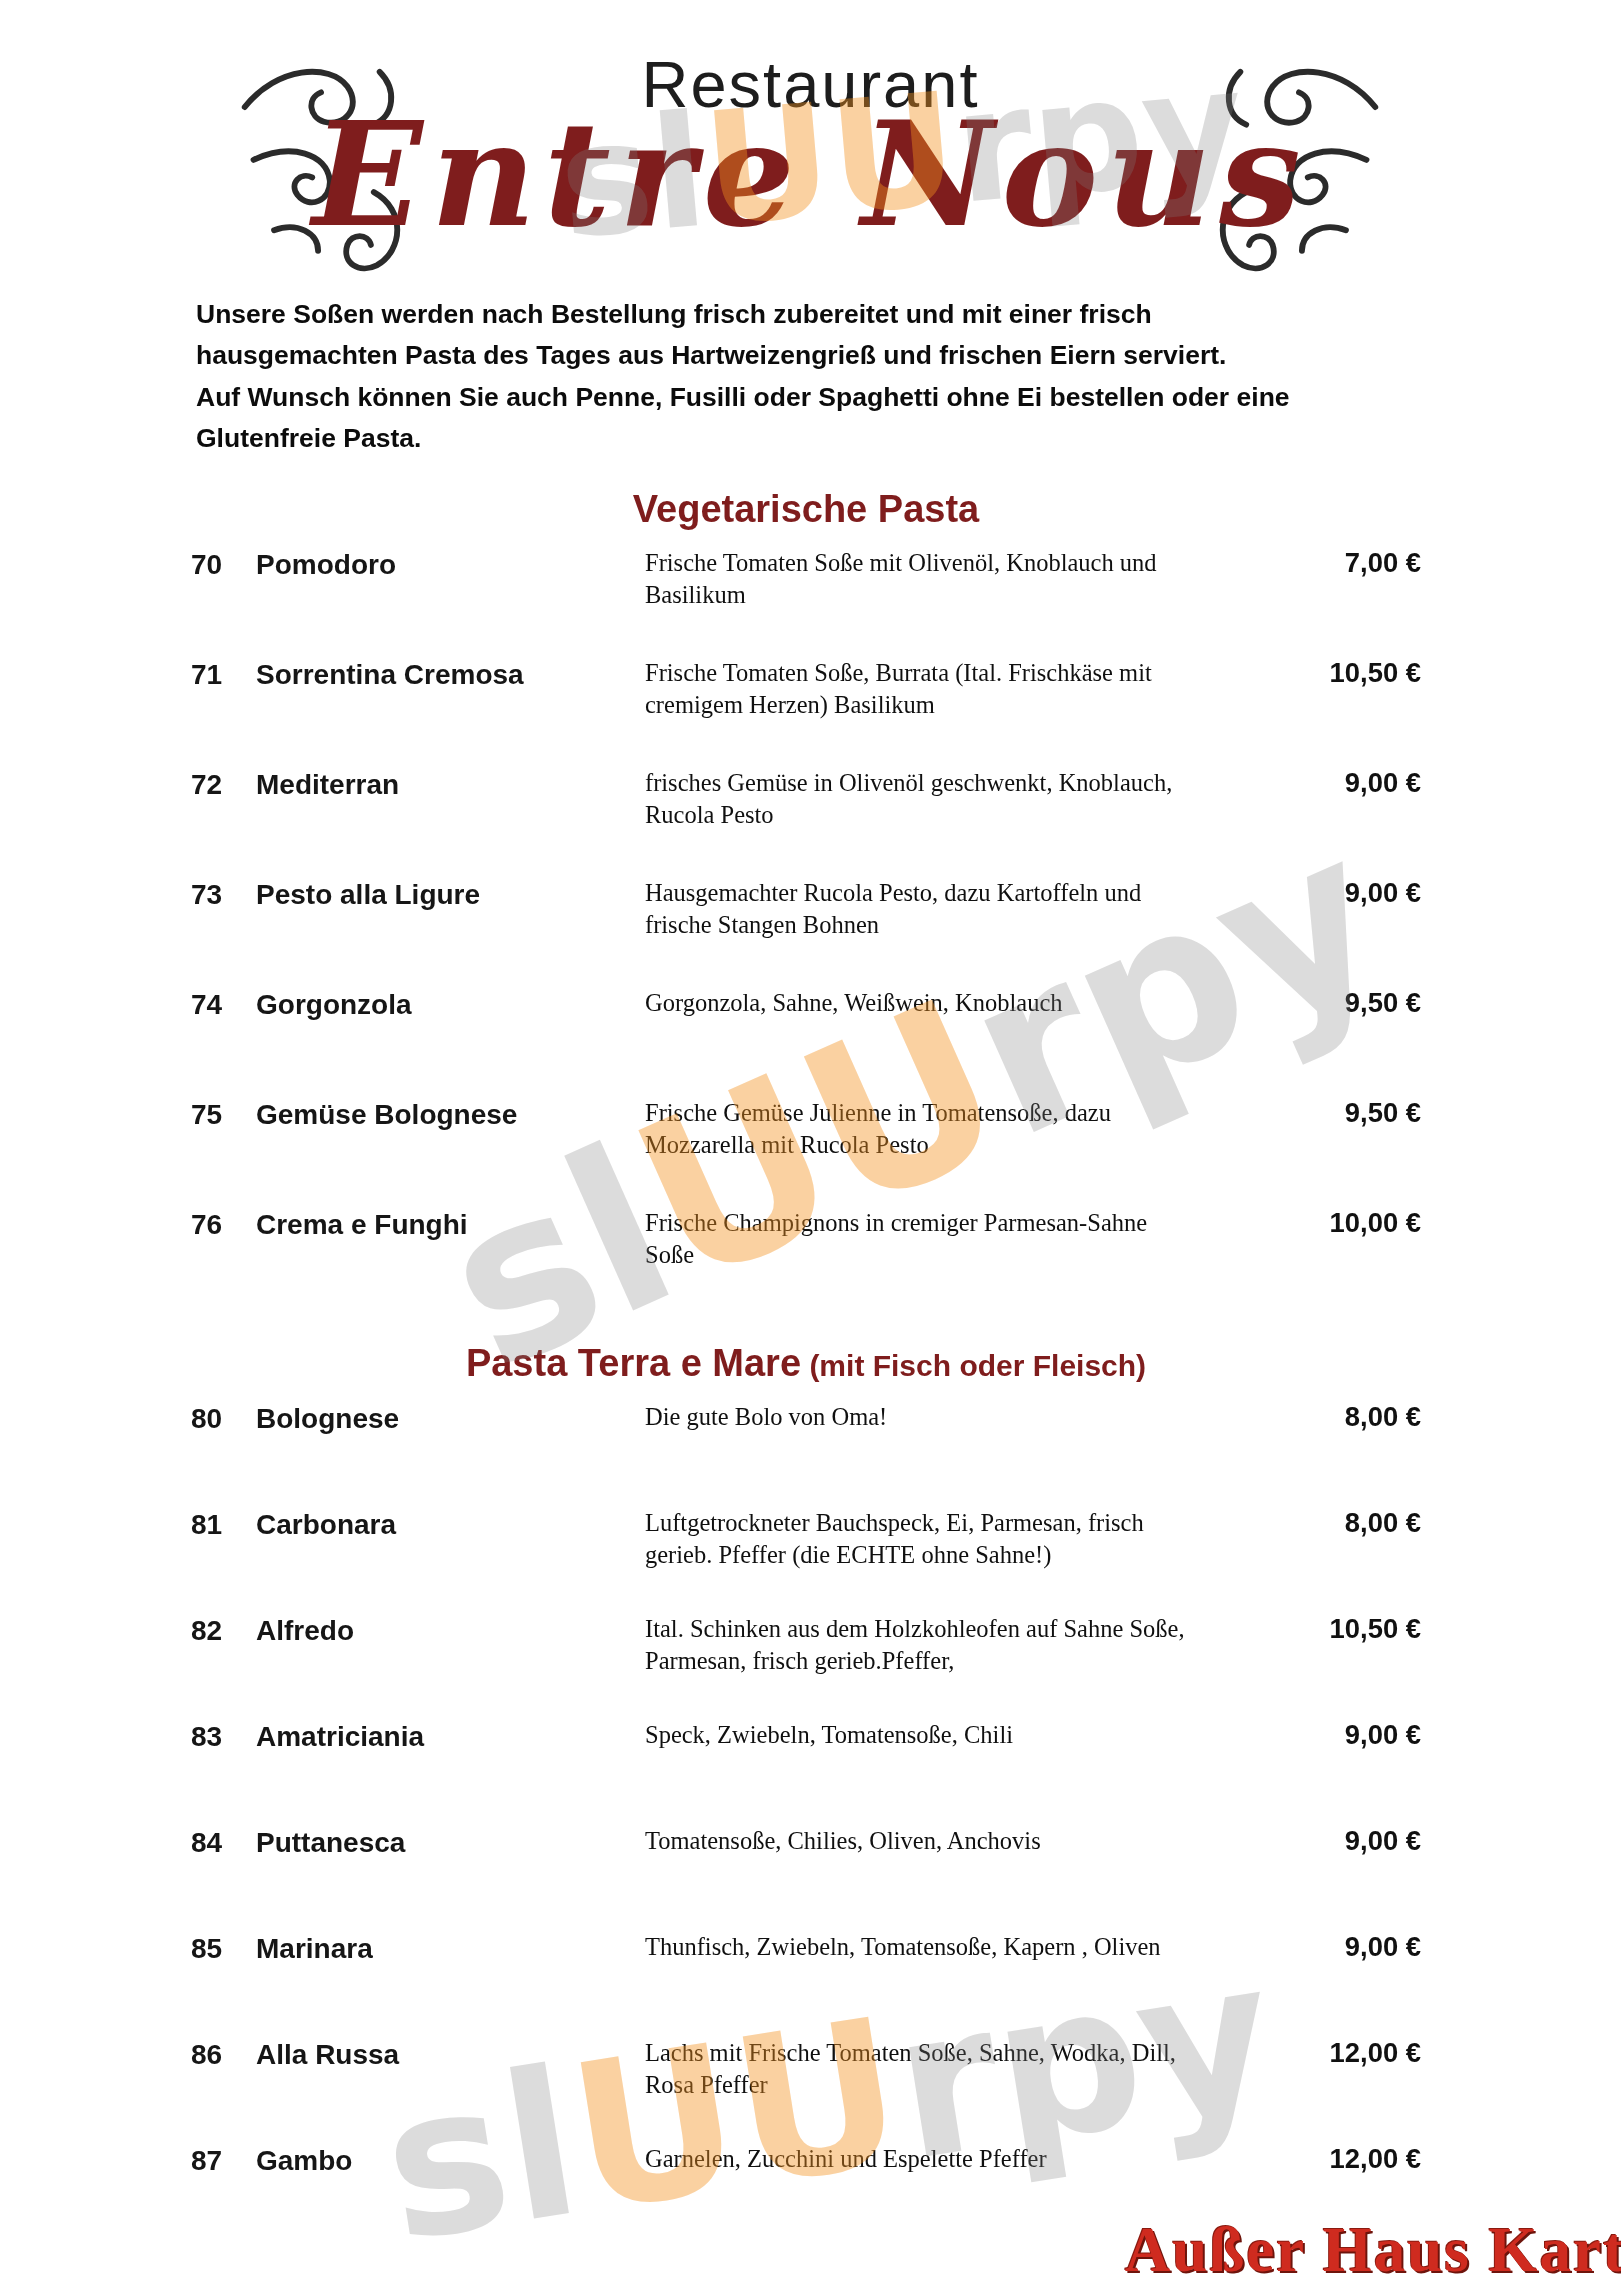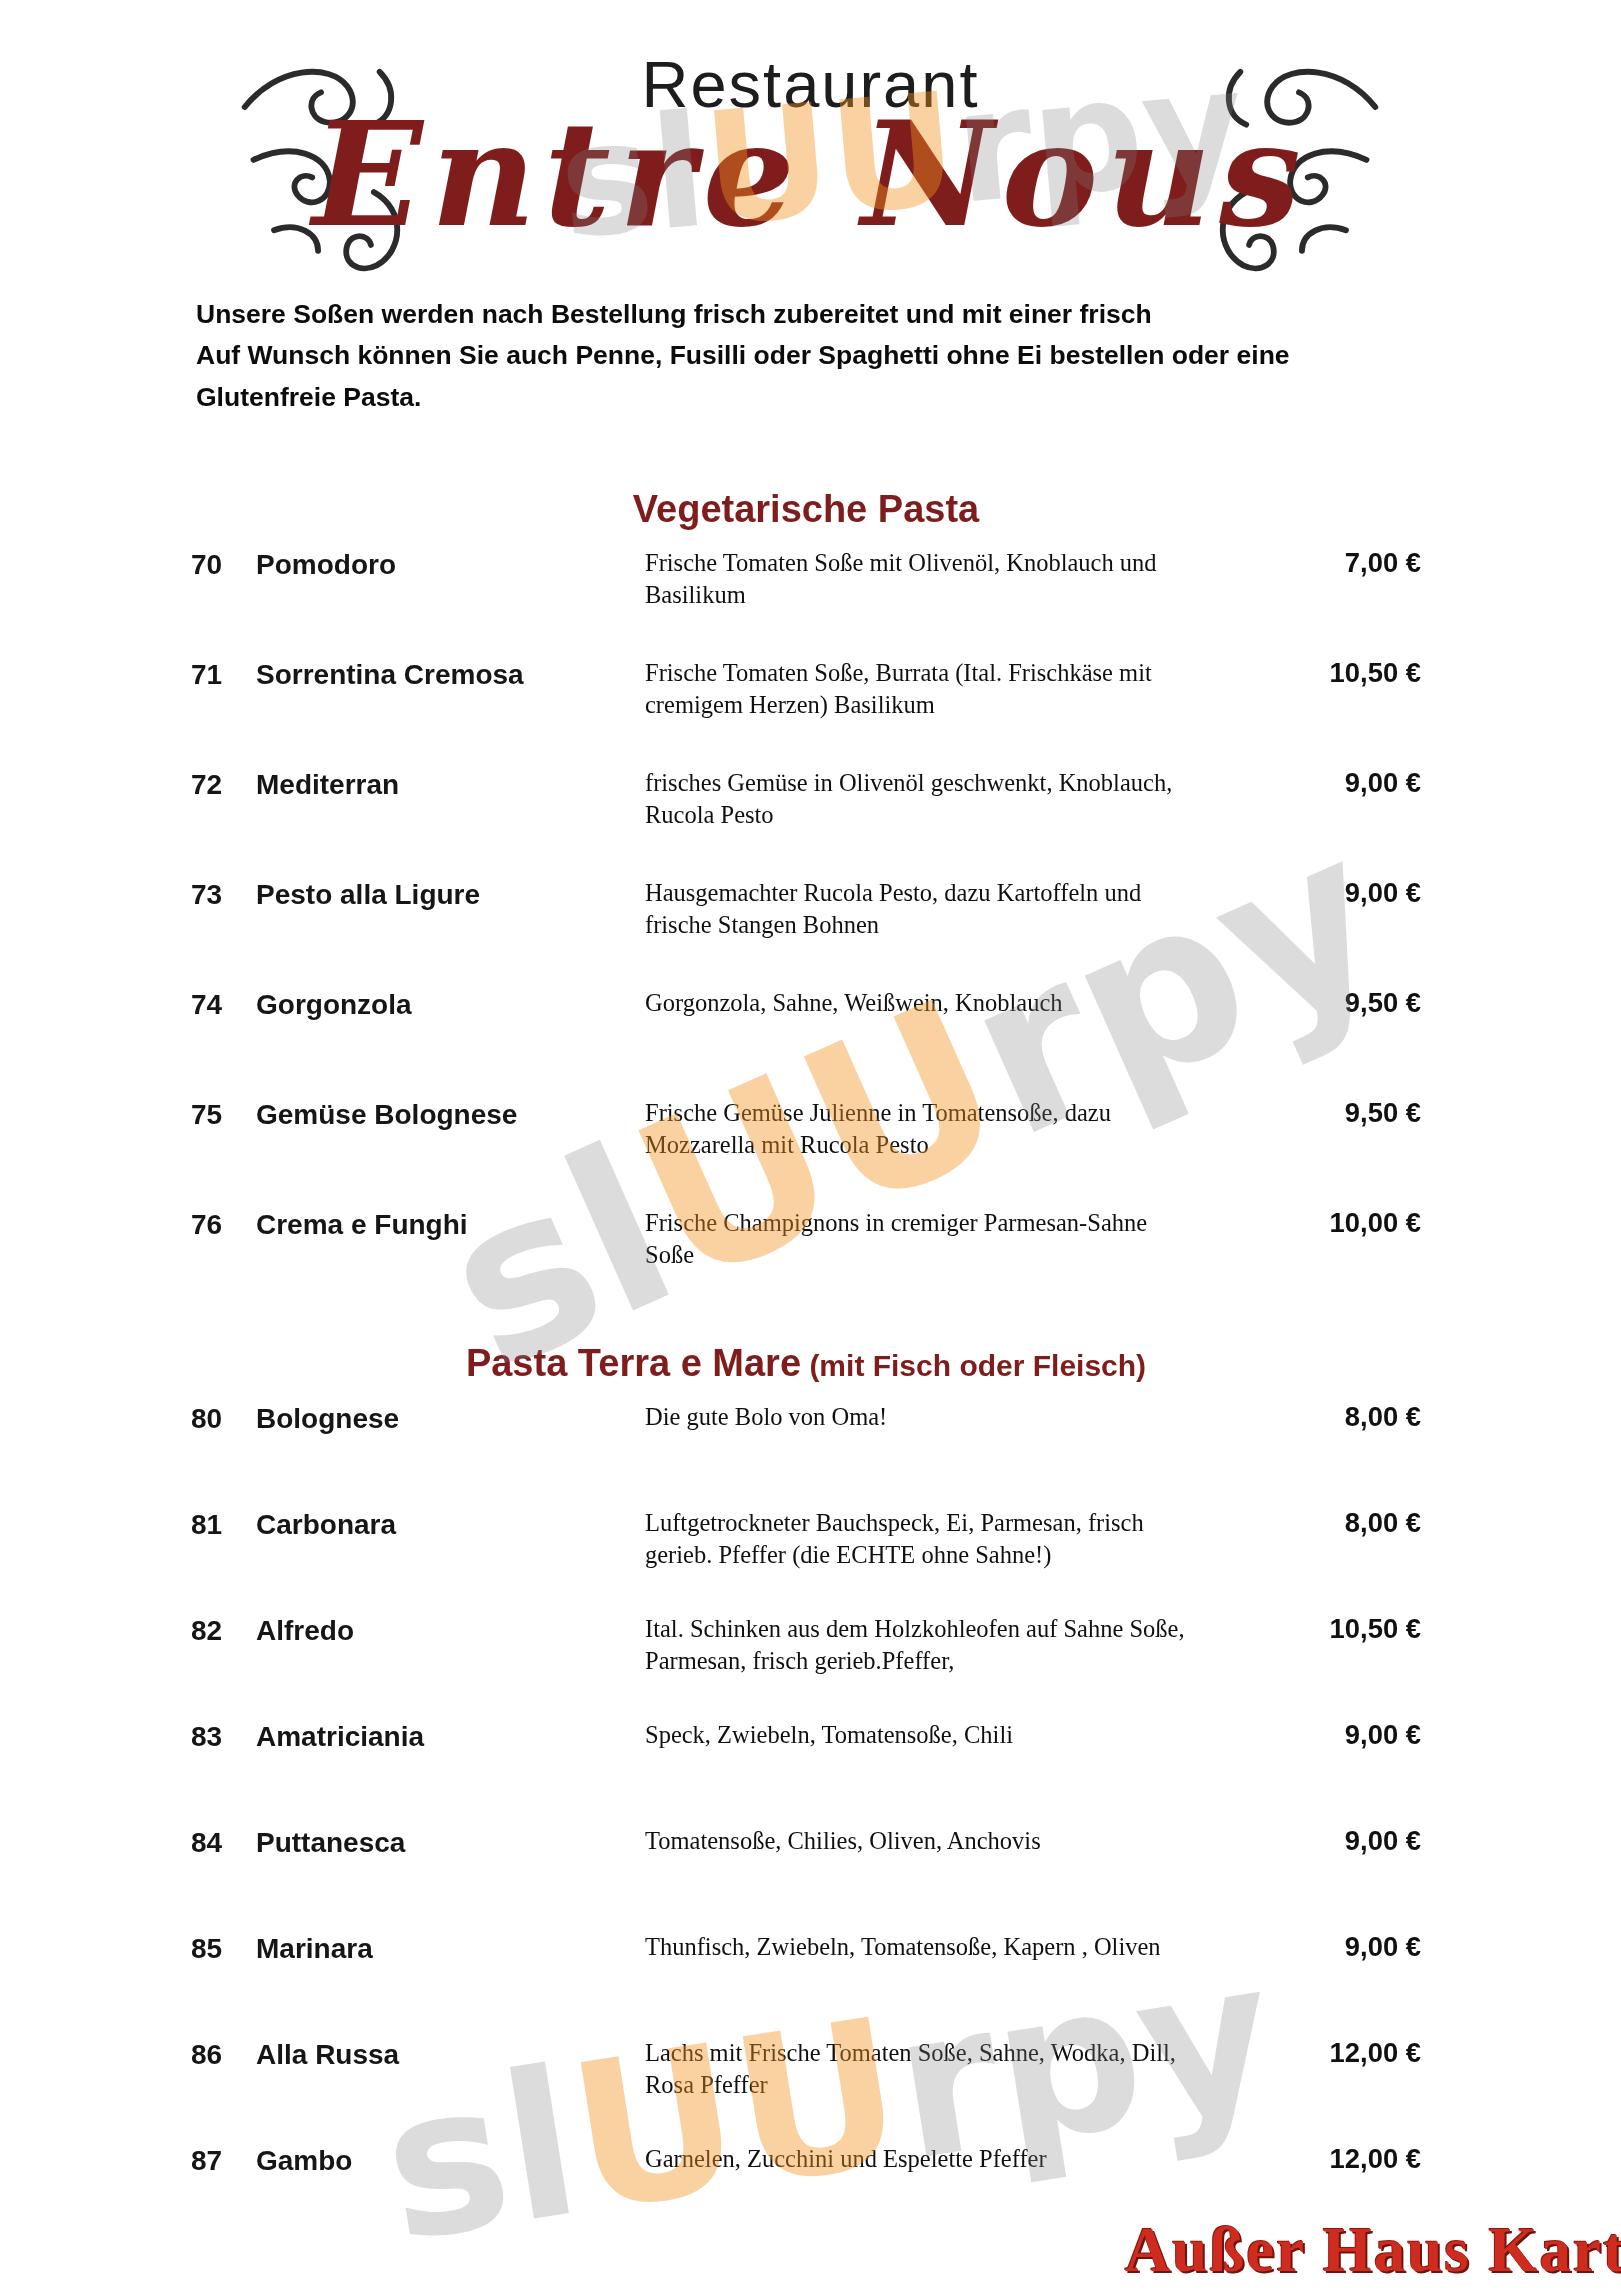--- a/index.html
+++ b/index.html
@@ -70,20 +70,21 @@
       <path d="M96 92 C118 104 116 132 98 142 C86 148 74 140 78 128 C81 120 92 120 94 128"></path>
       <path d="M28 118 C44 112 58 120 58 132"></path>
     </g>
   </svg>
 
   <div class="restaurant-label">Restaurant</div>
   <div class="script-title">Entre Nous</div>
 
   <div class="intro">
     <div>Unsere  Soßen werden nach Bestellung frisch zubereitet und mit einer frisch</div>
+    <div>hausgemachten Pasta des Tages aus Hartweizengrieß und frischen Eiern serviert.</div>
     <div>Auf Wunsch können Sie auch Penne, Fusilli oder Spaghetti ohne Ei bestellen oder eine</div>
     <div>Glutenfreie Pasta.</div>
   </div>
 
   <main class="menu" id="menu">
       <section>
         <h2 class="section-title"><span>Vegetarische Pasta</span></h2>
         <div class="item-row">
           <div class="col-num">70</div>
           <div class="col-name">Pomodoro</div>

